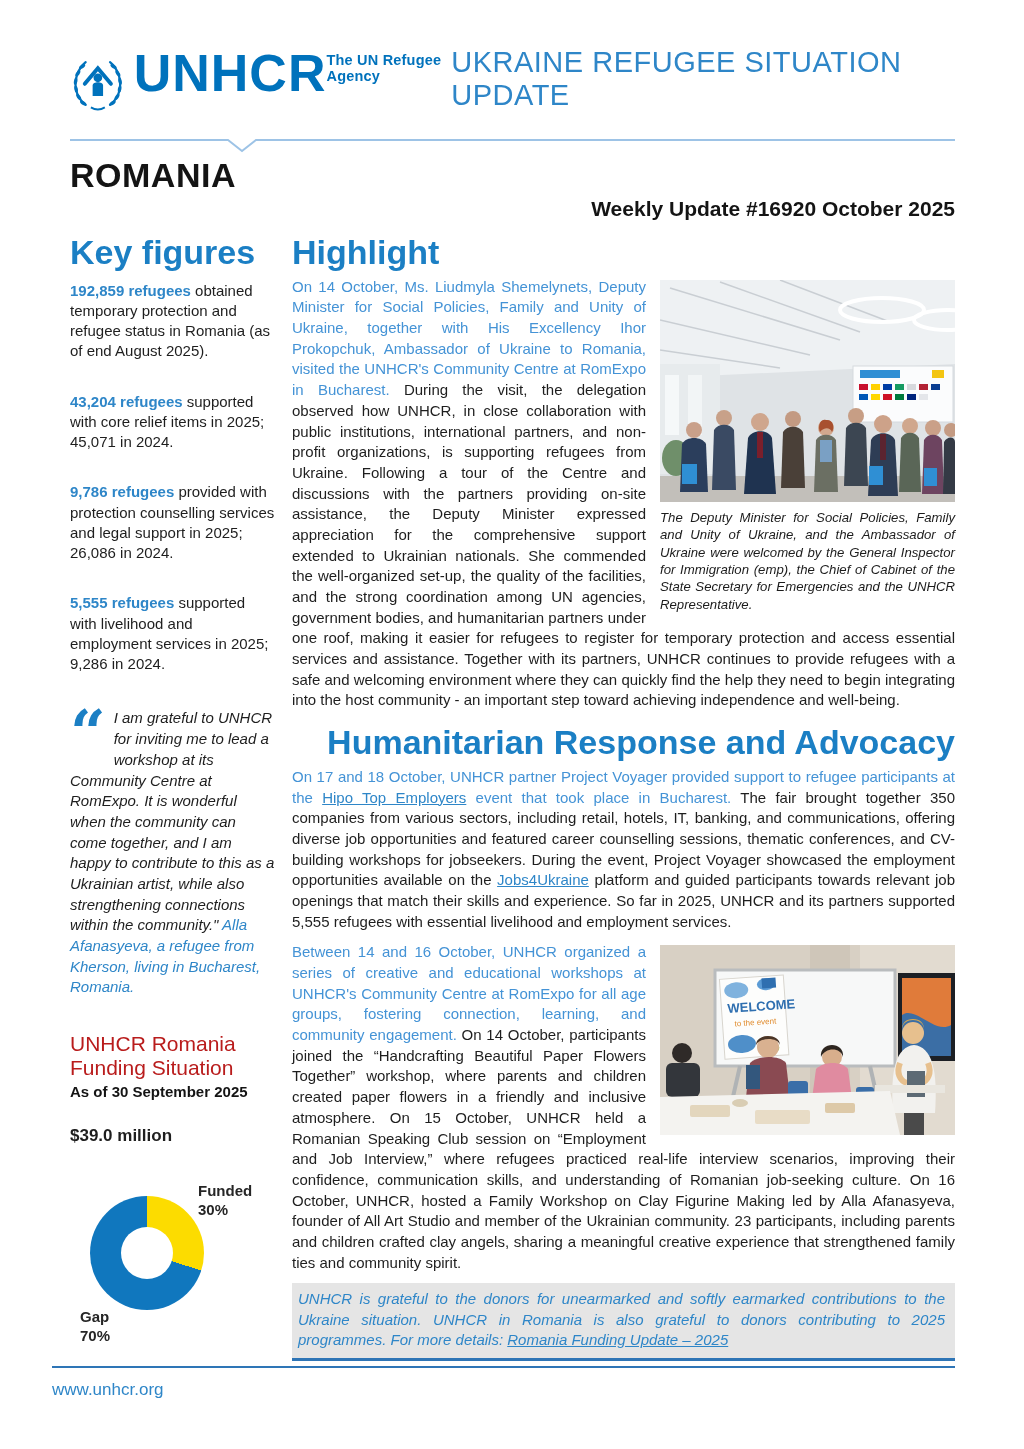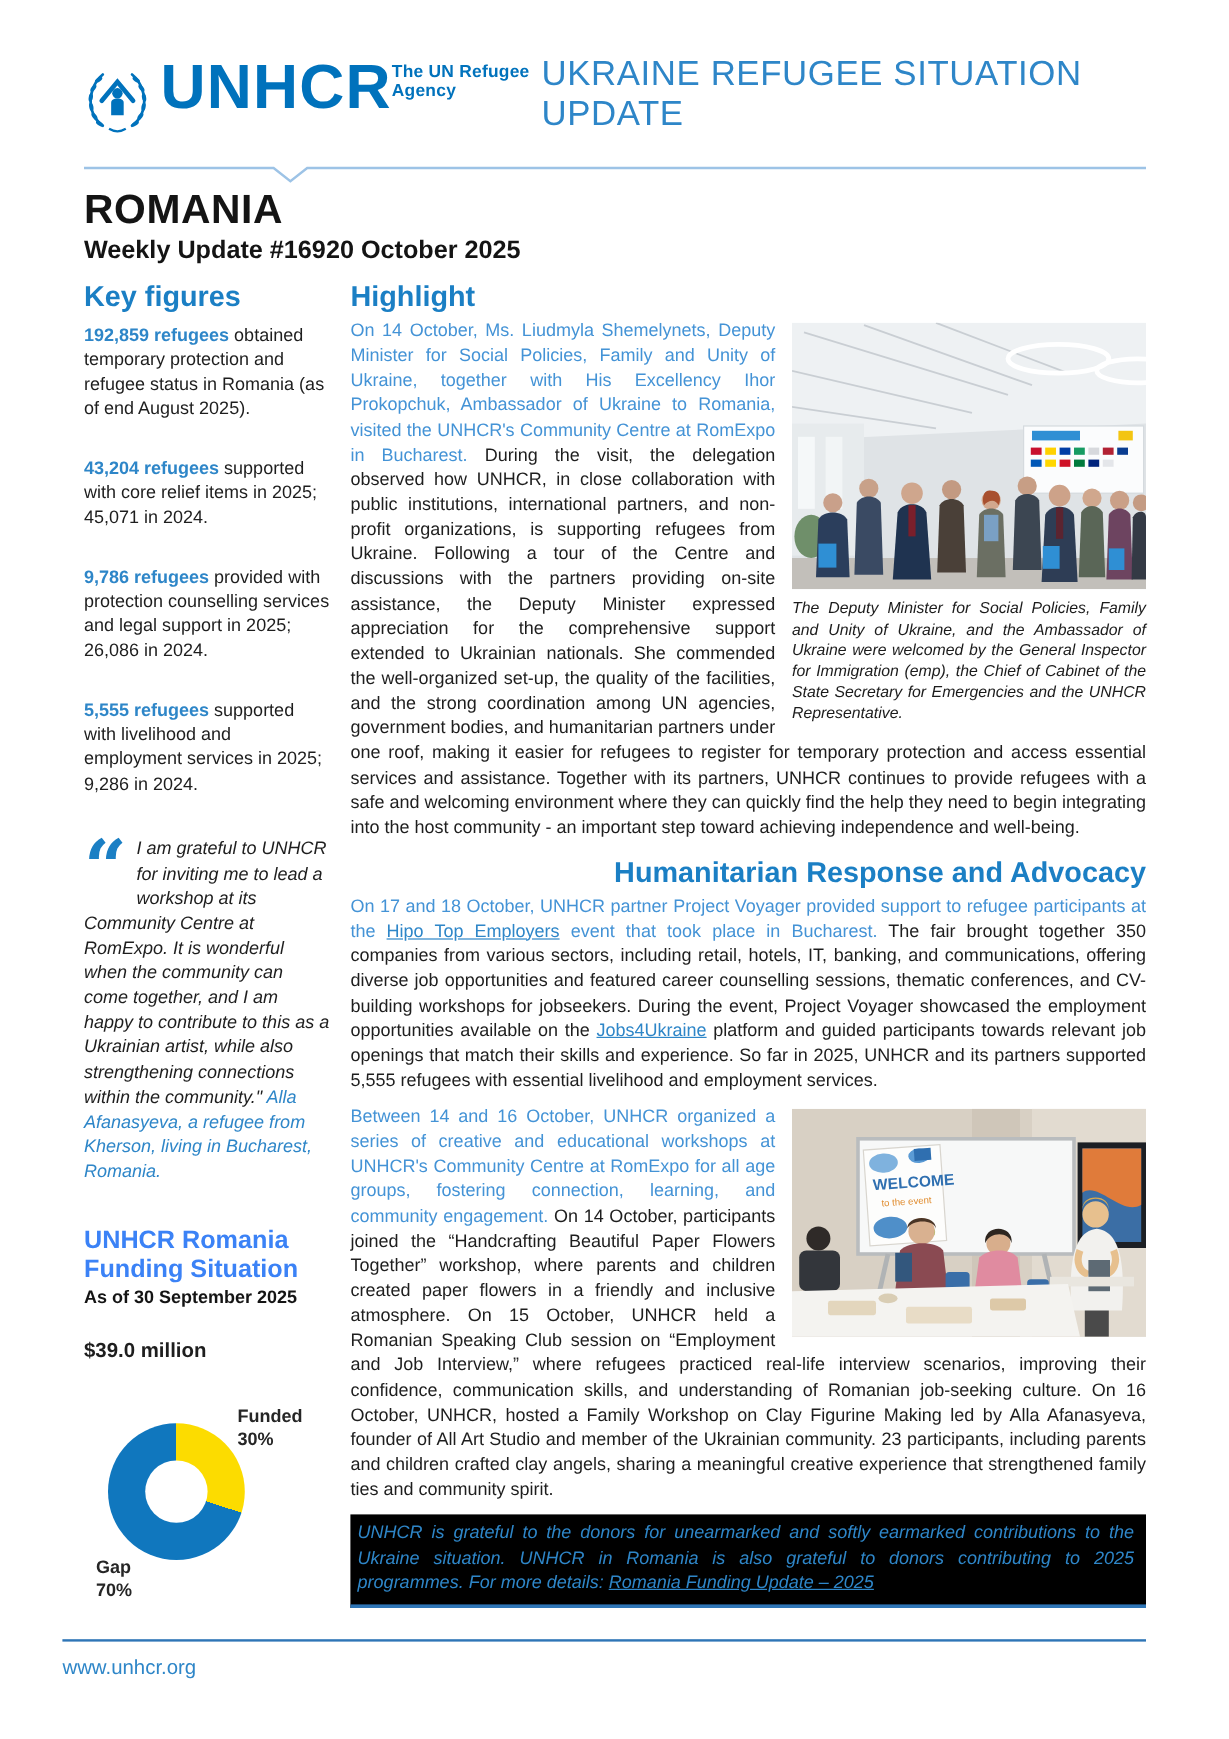--- a/index.html
+++ b/index.html
@@ -12,40 +12,40 @@
   .logo{display:flex;align-items:flex-start;gap:8px;}
   .logo-text{display:flex;flex-direction:row;}
   .logo-name{font-size:52px;font-weight:bold;color:#0072BC;letter-spacing:1px;line-height:.92;}
   .logo-tag{font-size:14.5px;font-weight:bold;color:#0072BC;margin-top:2px;letter-spacing:.2px;}
   .doc-title{font-size:29px;color:#2E86C8;letter-spacing:.5px;padding-bottom:4px;}
 
   .notch-divider{display:block;width:100%;height:16px;margin-top:22px;}
 
   
   .country{font-size:34px;font-weight:bold;color:#141414;letter-spacing:.5px;margin-top:2px;}
-  .issue-row{display:flex;justify-content:flex-start;align-items:baseline;margin-top:2px;}
+  .issue-row{display:flex;justify-content:flex-end;align-items:baseline;margin-top:2px;}
   .issue,.date{font-size:21px;font-weight:bold;color:#141414;}
 
   
   .cols{display:flex;gap:17px;margin-top:14px;}
   .leftcol{width:205px;flex:0 0 205px;}
   .maincol{flex:1;min-width:0;}
 
-  h2.blue{font-size:24px;font-weight:bold;color:#1B7FC4;margin:0 0 6px 0;line-height:1.05;}
+  h2.blue{font-size:34px;font-weight:bold;color:#1B7FC4;margin:0 0 6px 0;line-height:1.05;}
   .leftcol h2.blue{margin-bottom:10px;}
 
   .kf-item{font-size:15px;line-height:1.35;margin:0 0 30px 0;}
   .kf-num{color:#2E86C8;font-weight:bold;}
 
   .quote{margin-top:34px;font-size:15px;line-height:1.38;font-style:italic;}
   .quote-mark{float:left;font-size:62px;line-height:.55;font-family:"DejaVu Serif",serif;
               color:#1B7FC4;font-style:normal;font-weight:bold;margin:8px 8px 0 0;}
   .quote-attr{color:#2E86C8;}
 
-  .fund-head{font-size:21px;font-weight:bold;color:#3b82f6;line-height:1.15;margin-top:34px;}
+  .fund-head{font-size:21px;font-weight:normal;color:#b91c1c;line-height:1.15;margin-top:34px;}
   .fund-asof{font-size:15px;font-weight:bold;color:#141414;margin-top:3px;}
   .fund-amount{font-size:17px;font-weight:bold;margin-top:26px;}
   .fund-desc{font-size:15px;line-height:1.3;width:160px;margin-top:2px;}
 
   .chart{position:relative;width:205px;height:168px;margin-top:36px;}
   .donut{position:absolute;left:20px;top:14px;width:114px;height:114px;border-radius:50%;}
   .hole{position:absolute;left:50%;top:50%;width:52px;height:52px;margin:-26px 0 0 -26px;
         background:#fff;border-radius:50%;}
   .chart-lbl{position:absolute;font-size:15px;font-weight:bold;color:#262626;line-height:1.25;}
   .lbl-funded{left:128px;top:0;}
@@ -54,21 +54,21 @@
   
   .para{font-size:15px;line-height:1.38;text-align:justify;margin:0 0 10px 0;}
   .lead{color:#4493D6;}
   .blue-link{color:#2E86C8;text-decoration:underline;cursor:pointer;}
   .photo-float{float:right;width:295px;margin:3px 0 4px 14px;}
   .photo-float svg{display:block;width:295px;}
   .photo-cap{font-style:italic;font-size:13.2px;line-height:1.32;margin-top:7px;color:#1c1c1c;
              text-align:justify;}
   h2.blue.mt{margin-top:14px;clear:none;text-align:right;}
 
-  .donor-note{clear:both;background:#000000;border-bottom:3px solid #2E75B6;
+  .donor-note{clear:both;background:#e5e5e5;border-bottom:3px solid #2E75B6;
               padding:6px 10px 8px 6px;margin-top:6px;
               font-size:15px;line-height:1.35;font-style:italic;color:#2E86C8;text-align:justify;}
 
   
   .footer{position:absolute;left:52px;right:69px;top:1366px;}
   .footer-line{height:2px;background:#2E75B6;}
   .footer-url{display:inline-block;margin-top:12px;font-size:17px;color:#2E86C8;text-decoration:none;}
 </style>
 </head>
 <body>

